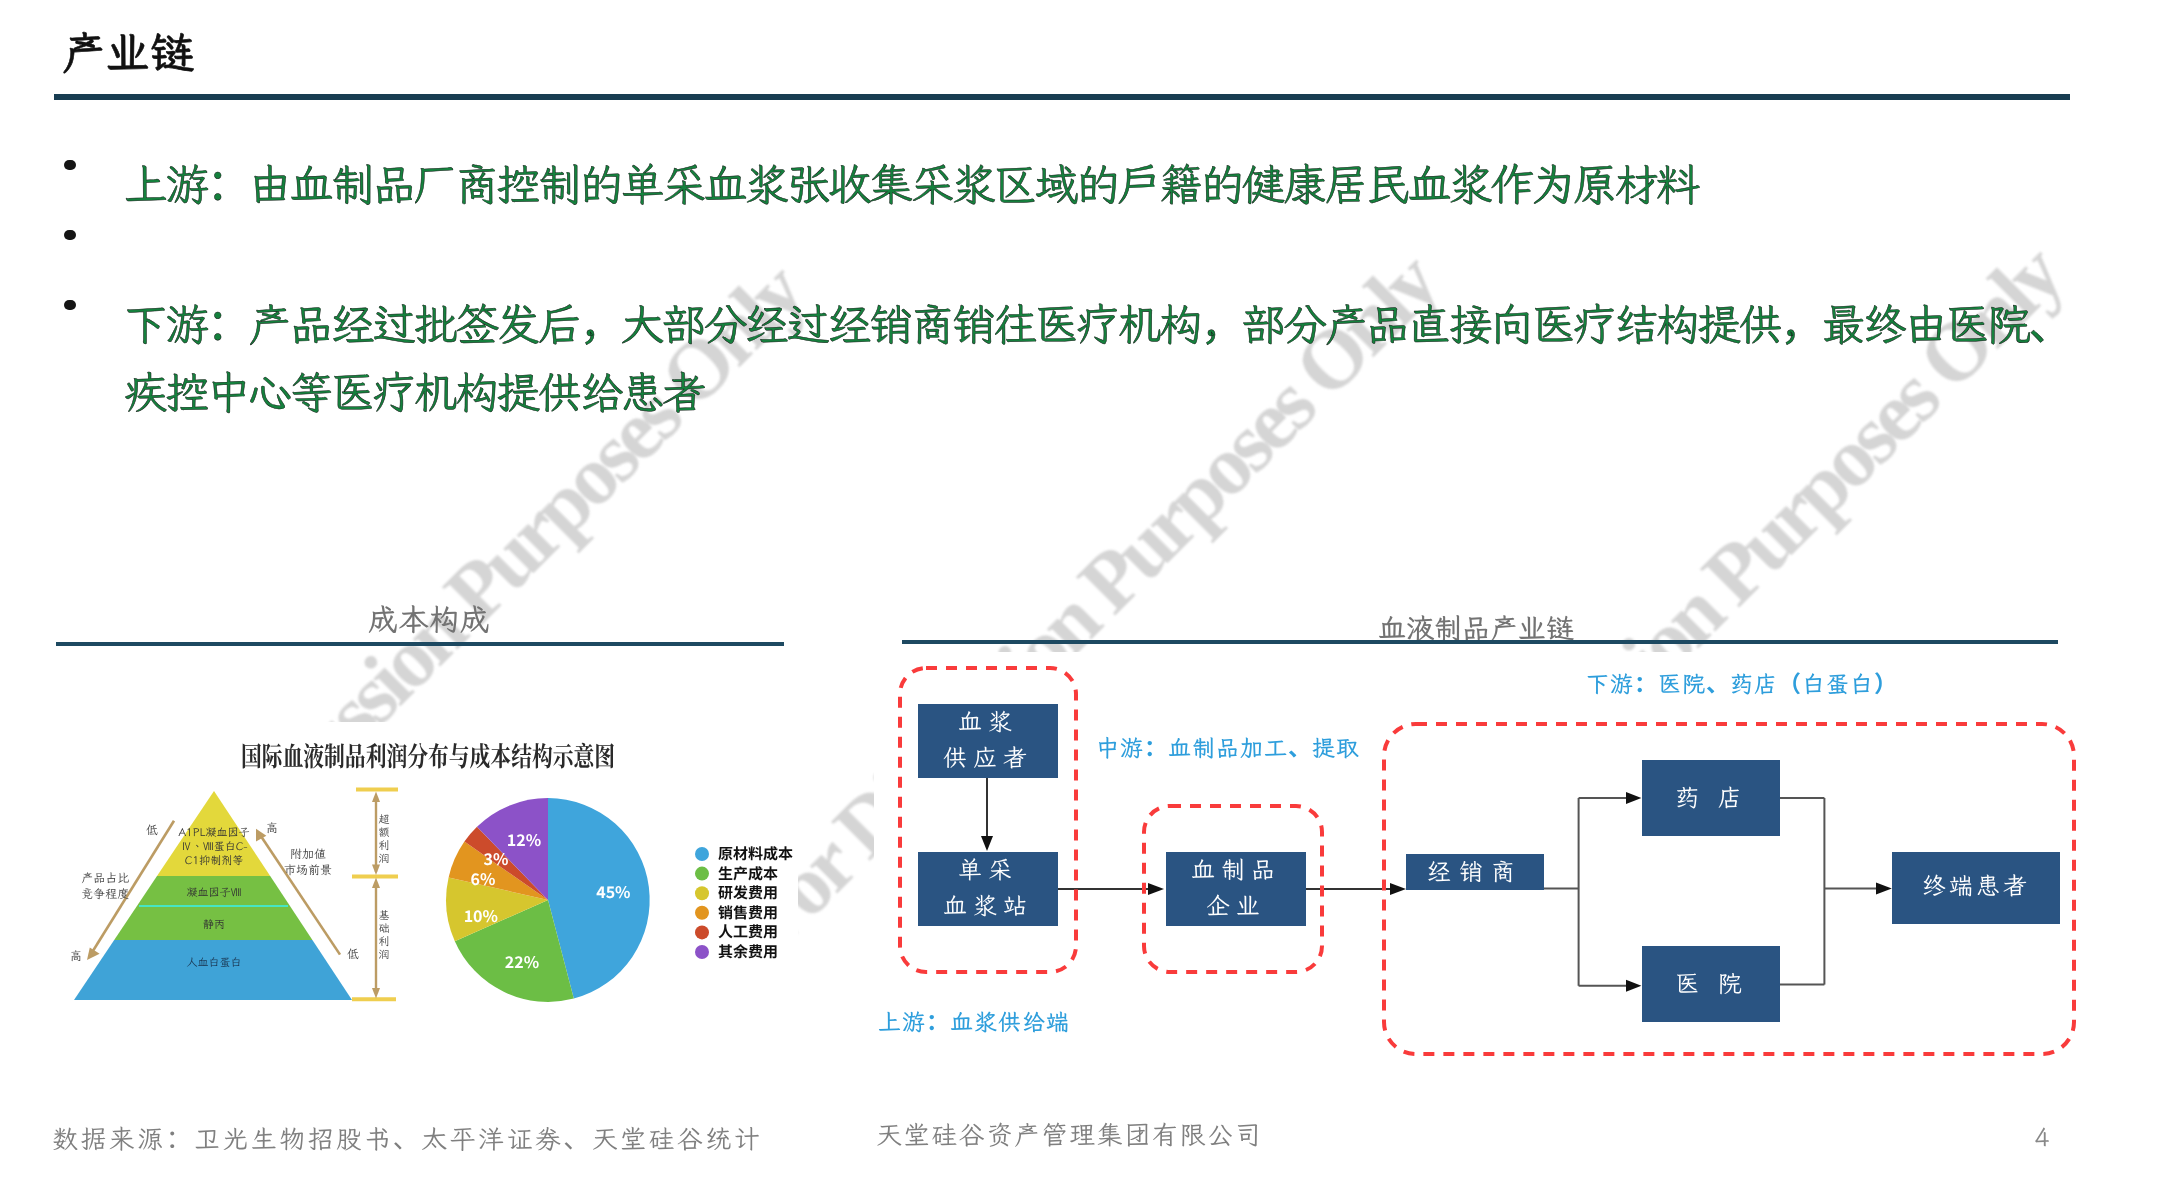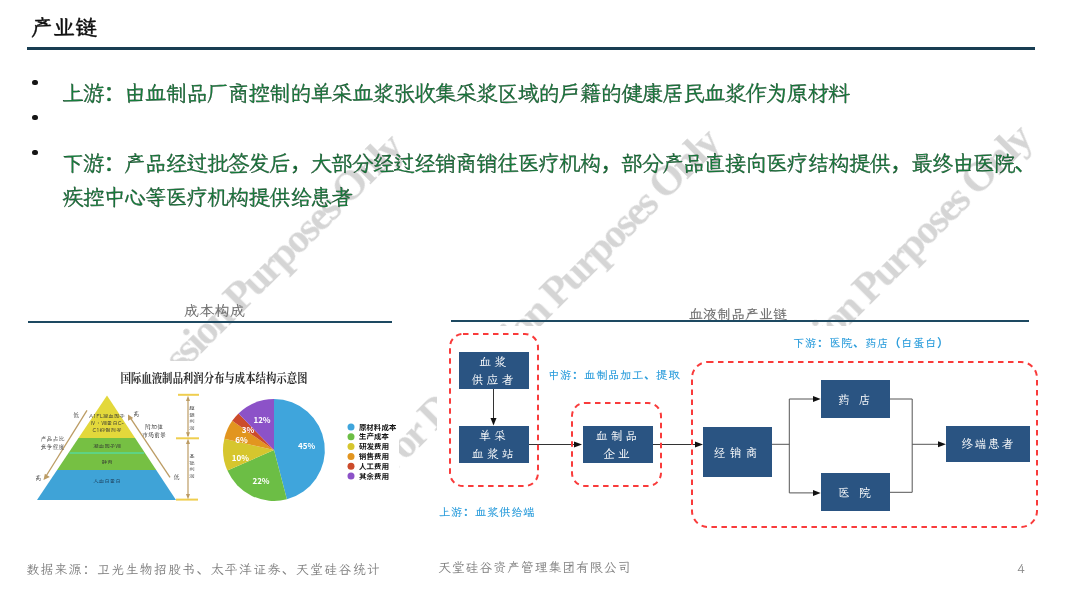--- a/index.html
+++ b/index.html
@@ -130,21 +130,21 @@
       <line x1="475.2" y1="73" x2="475.2" y2="166.3" stroke="#555" stroke-width="1"></line>
       <line x1="475.2" y1="118.3" x2="501" y2="118.3" stroke="#555" stroke-width="1"></line>
       <polygon points="508.9,118.3 501,115.3 501,121.3" fill="#111"></polygon>
       <rect x="13" y="8" width="88" height="152" rx="13" fill="none" stroke="#F93B3B" stroke-width="2" stroke-dasharray="5.5 4.5"></rect>
       <rect x="135" y="77" width="89" height="83" rx="13" fill="none" stroke="#F93B3B" stroke-width="2" stroke-dasharray="5.5 4.5"></rect>
       <rect x="255" y="36" width="345" height="165" rx="16" fill="none" stroke="#F93B3B" stroke-width="2" stroke-dasharray="5.5 4.5"></rect>
     </svg>
     <div class="nbox" style="left:22px;top:26px;width:70px;height:37px;line-height:17.5px;letter-spacing:3px">血浆<br>供应者</div>
     <div class="nbox" style="left:22px;top:100px;width:70px;height:37px;line-height:17.5px;letter-spacing:3px">单采<br>血浆站</div>
     <div class="nbox" style="left:146px;top:100px;width:70px;height:37px;line-height:17.5px;letter-spacing:3px">血制品<br>企业</div>
-    <div class="nbox" style="left:266px;top:101px;width:69px;height:50px;letter-spacing:4px">经销商</div>
+    <div class="nbox" style="left:266px;top:101px;width:69px;height:18px;letter-spacing:4px">经销商</div>
     <div class="nbox" style="left:384px;top:147px;width:69px;height:38px;letter-spacing:2.5px">医 院</div>
     <div class="nbox" style="left:384px;top:54px;width:69px;height:38px;letter-spacing:2.5px">药 店</div>
     <div class="nbox" style="left:509px;top:99.5px;width:84px;height:36px;letter-spacing:1.5px">终端患者</div>
     <div class="abs blue" style="left:111px;top:40px;z-index:4">中游<span class="pu">：</span>血制品加工<span class="pu">、</span>提取</div>
     <div class="abs blue" style="left:356px;top:8px;z-index:4">下游<span class="pu">：</span>医院<span class="pu">、</span>药店<span class="pu">（</span>白蛋白<span class="pu">）</span></div>
     <div class="abs blue" style="left:2px;top:177px;z-index:4">上游<span class="pu">：</span>血浆供给端</div>
   </div>
 
   <div class="txt foot" style="left:26px;top:559px;letter-spacing:1.2px">数据来源<span class="pu">：</span>卫光生物招股书<span class="pu">、</span>太平洋证券<span class="pu">、</span>天堂硅谷统计</div>
   <div class="txt foot" style="left:438px;top:559px;letter-spacing:0.8px">天堂硅谷资产管理集团有限公司</div>

